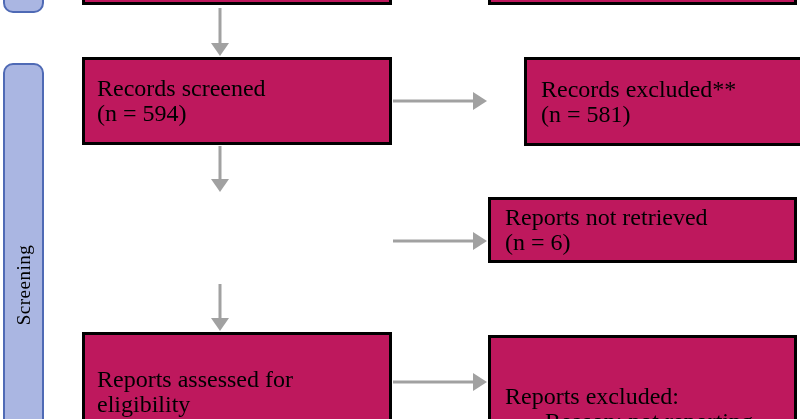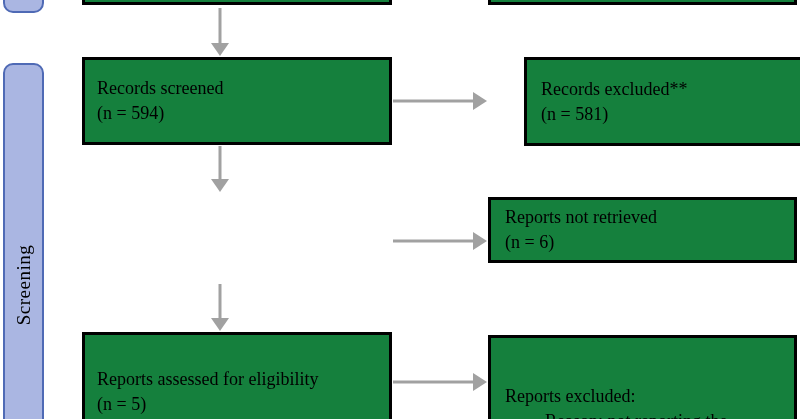--- a/index.html
+++ b/index.html
@@ -28,23 +28,23 @@
     top: 285px;
     transform: translate(-50%, -50%) rotate(-90deg);
     white-space: nowrap;
     font-size: 19px;
     letter-spacing: 0.5px;
   }
   
   .flow-box {
     position: absolute;
     box-sizing: border-box;
-    background: #15803d;
+    background: #be185d;
     border: 3px solid #000000;
-    font-size: 18px;
+    font-size: 24px;
     line-height: 25px;
   }
   .flow-box .inner { padding: 0 8px 0 12px; }
   .col-left  { left: 82px;  width: 310px; }
   .col-right { left: 488px; width: 309px; }
   .vcenter { display: flex; flex-direction: column; justify-content: center; }
   .box-top-left   { top: -38px; height: 43px; }
   .box-top-right  { top: -38px; height: 43px; }
   .box-l1 { top: 57px;  height: 88px; }
   .box-r1 { top: 57px;  height: 89px; margin-left: 36px; }

